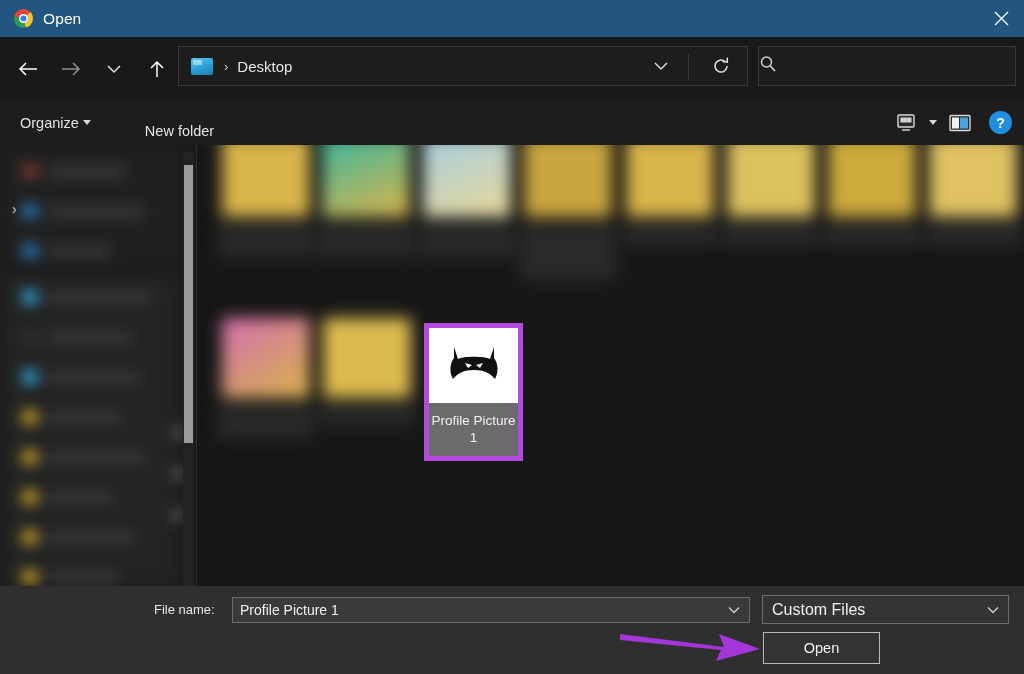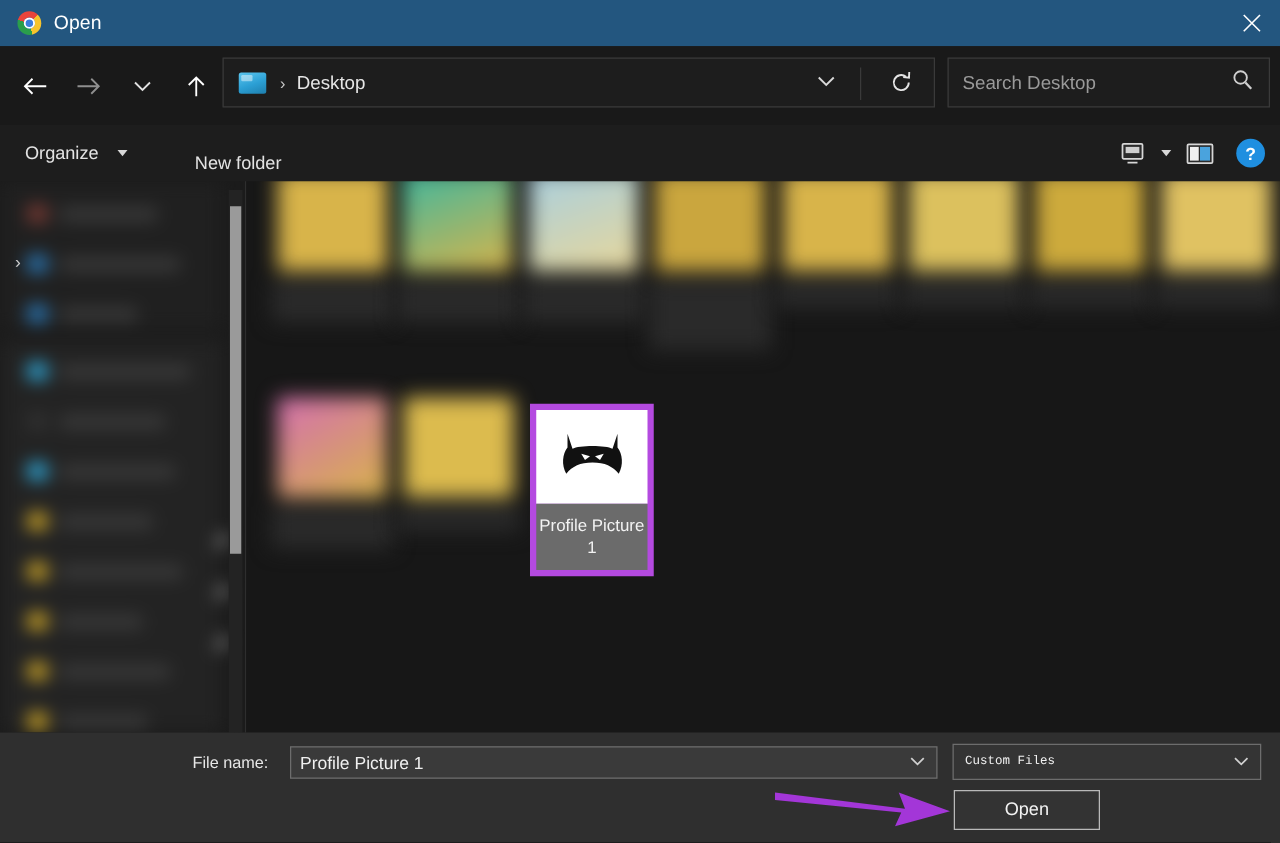--- a/index.html
+++ b/index.html
@@ -57,21 +57,21 @@
     display: flex; align-items: center;
   }
   .search-placeholder { color: #9a9a9a; font-size: 15px; margin-left: 11px; flex: 1; }
   .search-icon { margin-right: 12px; }
 
   
   .cmdbar {
     position: absolute; left: 0; top: 100px; width: 1024px; height: 45px;
     background: #1d1d1d; display: flex; align-items: center;
   }
-  .cmd-item { color: #e3e3e3; font-size: 14.5px; cursor: pointer; display: flex; align-items: center; gap: 15px; }
+  .cmd-item { color: #e3e3e3; font-size: 14.5px; cursor: pointer; display: flex; align-items: center; gap: 4px; }
   .cmd-organize { margin-left: 20px; }
   .cmd-newfolder { margin-left: 54px; margin-top: 16px; }
   .caret-dn { width: 0; height: 0; border-left: 4.5px solid transparent; border-right: 4.5px solid transparent;
     border-top: 5px solid #d8d8d8; }
   .cmd-right { position: absolute; right: 12px; display: flex; align-items: center; gap: 8px; }
   .icon-btn { width: 30px; height: 30px; display: flex; align-items: center; justify-content: center; cursor: pointer; }
   .help-btn { width: 23px; height: 23px; border-radius: 50%; background: #1f8fe0;
     color: #ffffff; font-size: 14px; font-weight: bold; display: flex; align-items: center;
     justify-content: center; cursor: pointer; margin-left: 6px; }
 
@@ -122,21 +122,21 @@
   .filename-field {
     position: absolute; left: 232px; top: 597px; width: 518px; height: 26px;
     border: 1px solid #6d6d6d; background: #3a3a3a; display: flex; align-items: center;
   }
   .filename-value { color: #f0f0f0; font-size: 14px; margin-left: 7px; flex: 1; }
   .field-chev { margin-right: 8px; }
   .filetype-field {
     position: absolute; left: 762px; top: 595px; width: 247px; height: 29px;
     border: 1px solid #6d6d6d; background: #343434; display: flex; align-items: center;
   }
-  .filetype-value { color: #f0f0f0; font-size: 10px; margin-left: 9px; flex: 1; font-family: Liberation Mono, monospace; }
+  .filetype-value { color: #f0f0f0; font-size: 16px; margin-left: 9px; flex: 1; }
 
   .btn {
     position: absolute; top: 632px; height: 32px; width: 117px;
     background: #333333; color: #f2f2f2; font-size: 14.5px;
     display: flex; align-items: center; justify-content: center; cursor: pointer;
   }
   .btn-open { left: 763px; border: 1px solid #b9b9b9; }
   .btn-cancel { left: 893px; border: 1px solid #6d6d6d; }
 
   .arrow-anno { position: absolute; left: 620px; top: 628px; pointer-events: none; }
@@ -193,21 +193,20 @@
     <span class="addr-divider"></span>
     <span class="addr-refresh">
       <svg width="20" height="20" viewBox="0 0 20 20">
         <path d="M16 10 a6 6 0 1 1 -2.2 -4.6" stroke="#e4e4e4" stroke-width="1.5" fill="none"></path>
         <path d="M16.4 1.6 L16.2 6.2 L11.6 5.6" stroke="#e4e4e4" stroke-width="1.5" fill="none"></path>
       </svg>
     </span>
   </div>
 
   <div class="searchbox">
-    <span class="search-placeholder">Search Desktop</span>
     <span class="search-icon">
       <svg width="18" height="18" viewBox="0 0 18 18">
         <circle cx="7.5" cy="7" r="5" stroke="#cfcfcf" stroke-width="1.5" fill="none"></circle>
         <path d="M11.3 11 L16 16" stroke="#cfcfcf" stroke-width="1.8" fill="none"></path>
       </svg>
     </span>
   </div>
 
   <div class="cmdbar">
     <div class="cmd-item cmd-organize">

